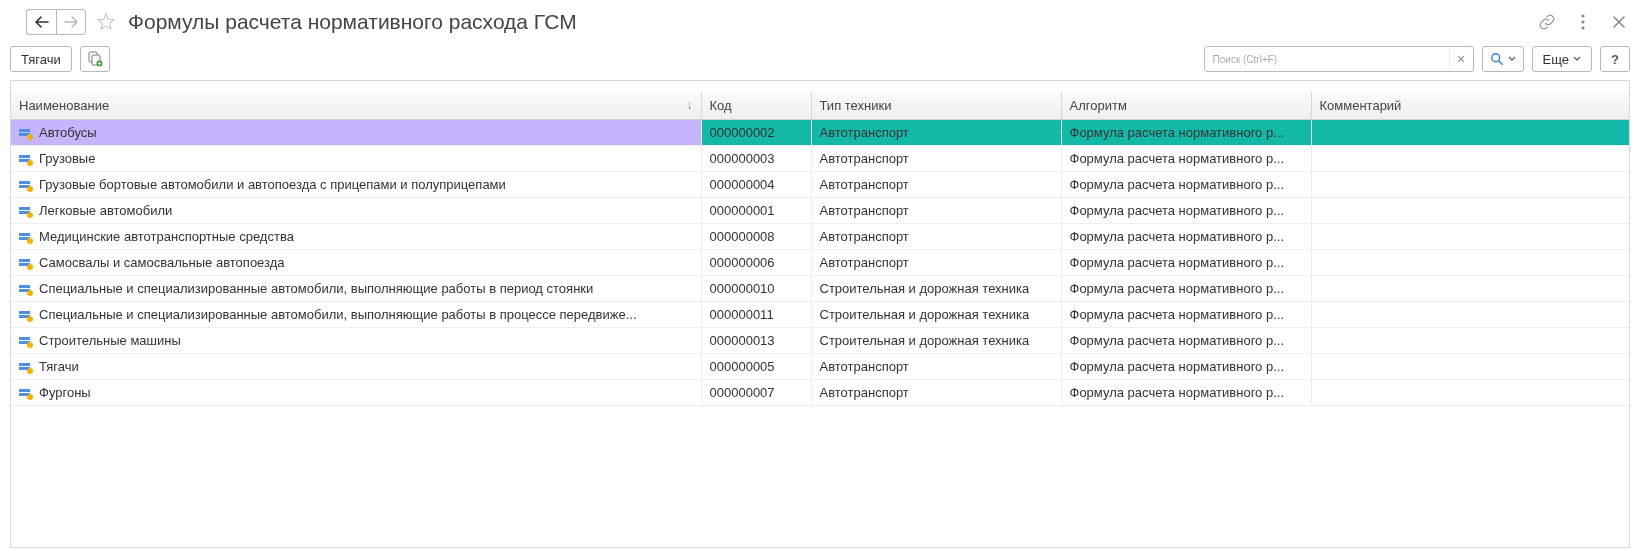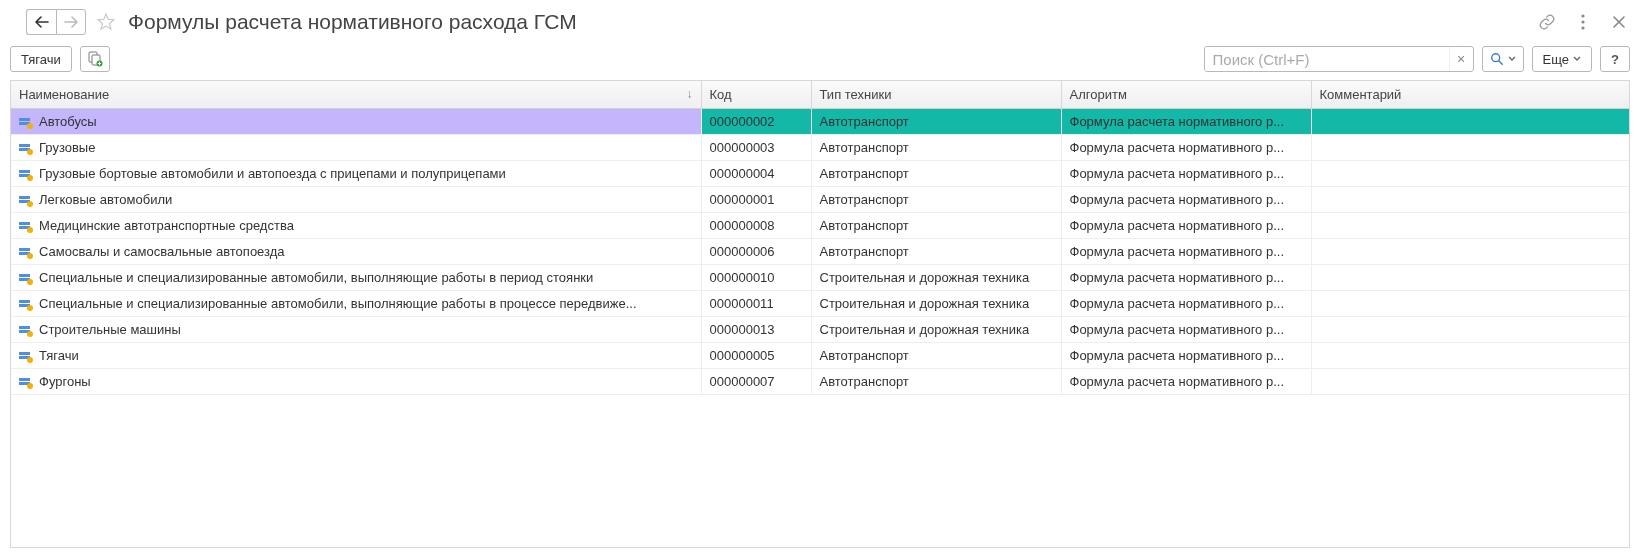--- a/index.html
+++ b/index.html
@@ -81,21 +81,21 @@
     border-radius: 3px;
     height: 26px;
     width: 270px;
     overflow: hidden;
   }
   .search-wrap input {
     flex: 1;
     border: none;
     outline: none;
     padding: 0 8px;
-    font-size: 15px;
+    font-size: 10px;
     height: 100%;
     color: #333;
   }
   .search-wrap input::placeholder { color: #aaa; }
   .search-clear {
     width: 24px; height: 100%;
     display: inline-flex; align-items: center; justify-content: center;
     color: #888; cursor: pointer;
     border-left: 1px solid #eee;
     font-size: 14px;
@@ -105,20 +105,21 @@
   }
   .table-wrap {
     flex: 1;
     border: 1px solid #d7d7d7;
     overflow: auto;
   }
   table {
     border-collapse: collapse;
     width: 100%;
     font-size: 13px;
+    margin-top: 11px;
   }
   thead th {
     position: sticky; top: 0;
     background: linear-gradient(#fafafa, #efefef);
     border-bottom: 1px solid #d0d0d0;
     border-right: 1px solid #d7d7d7;
     text-align: left;
     font-weight: normal;
     color: #444;
     padding: 6px 8px;

